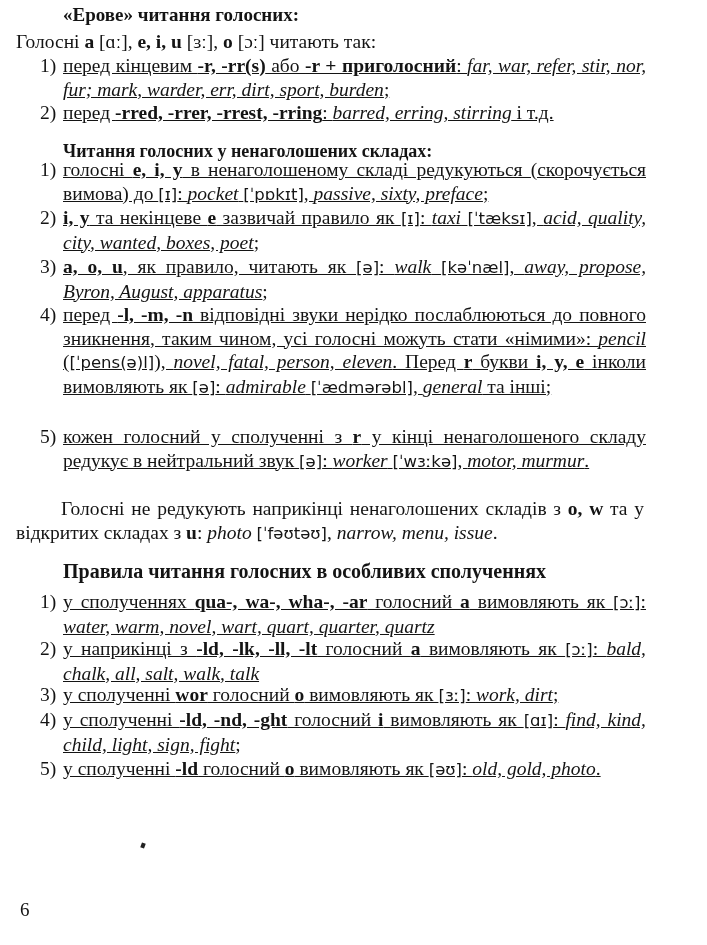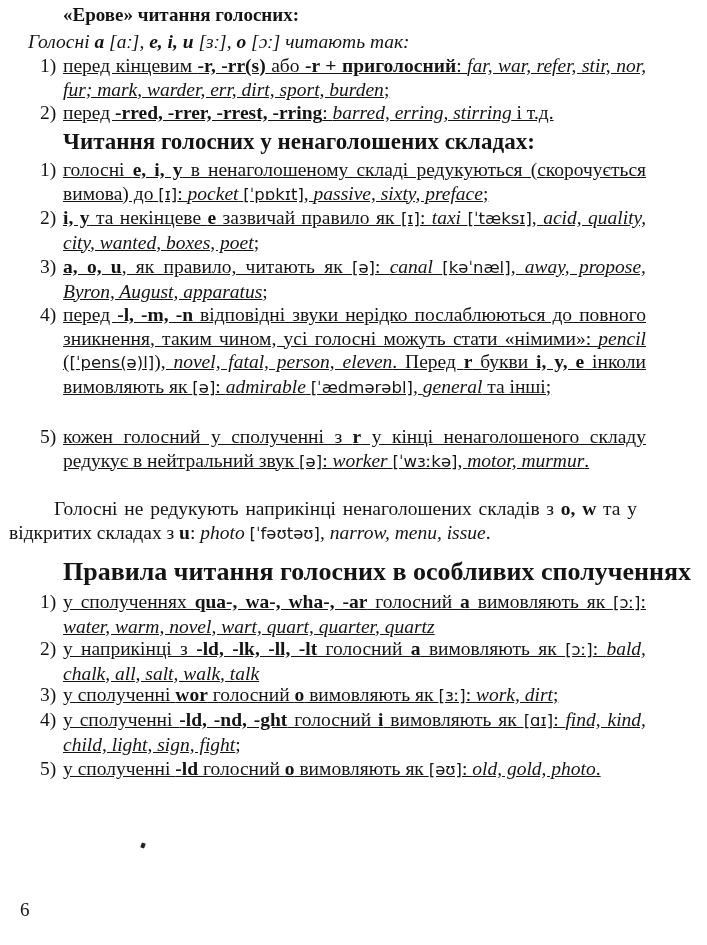--- a/index.html
+++ b/index.html
@@ -6,30 +6,30 @@
   body {
     width: 707px; height: 945px; position: relative; overflow: hidden;
     font-family: "Liberation Serif", "DejaVu Serif", serif;
     color: #141414;
     font-size: 19.5px;
     line-height: 23.5px;
   }
   .page { position: absolute; left: 0; top: 0; width: 707px; height: 945px; }
   .h { font-weight: bold; position: absolute; left: 63px; white-space: nowrap; }
   .h1 { top: 3px; font-size: 19px; }
-  .h2 { top: 130px; font-size: 23px; font-family: Liberation Serif, serif; }
-  .h3 { top: 560px; font-size: 26px; }
+  .h2 { top: 140px; font-size: 18px; font-family: Liberation Serif, serif; }
+  .h3 { top: 560px; font-size: 20px; }
   b { font-weight: bold; }
   i { font-style: italic; }
   .ipa { font-family: "DejaVu Sans", sans-serif; font-size: 16.5px; font-style: normal; }
   .item { position: absolute; left: 40px; width: 606px; }
   .num { position: absolute; left: 0; top: 0; }
   .body { margin-left: 23px; text-align: justify; text-align-last: left; text-decoration: underline; }
-  .intro { position: absolute; left: 28px; top: 30px; width: 640px; font-style: italic; }
-  .note { position: absolute; left: 9px; top: 497px; width: 628px; text-indent: 45px; text-align: justify; }
+  .intro { position: absolute; left: 16px; top: 30px; width: 640px; }
+  .note { position: absolute; left: 16px; top: 497px; width: 628px; text-indent: 45px; text-align: justify; }
   .pagenum { position: absolute; left: 20px; top: 898px; font-size: 19px; }
   .mark { position: absolute; left: 141px; top: 843px; width: 4px; height: 5px; background: #222; transform: rotate(20deg); }
 </style>
 </head>
 <body>
 
 <div class="page">
 
   <div class="h h1">«Ерове» читання голосних:</div>
 
@@ -49,21 +49,21 @@
   <div class="item" style="top:158px">
     <span class="num">1)</span>
     <div class="body"><span>голосні </span><b>e, i, y</b><span> в ненаголошеному складі редукуються (скорочується вимова) до </span><span class="ipa">[ɪ]</span><span>: </span><i>pocket</i><span> </span><span class="ipa">[ˈpɒkɪt]</span><span>, </span><i>passive, sixty, preface</i><span>;</span></div>
   </div>
   <div class="item" style="top:206px">
     <span class="num">2)</span>
     <div class="body"><b>i, y</b><span> та некінцеве </span><b>e</b><span> зазвичай правило як </span><span class="ipa">[ɪ]</span><span>: </span><i>taxi</i><span> </span><span class="ipa">[ˈtæksɪ]</span><span>, </span><i>acid, quality, city, wanted, boxes, poet</i><span>;</span></div>
   </div>
   <div class="item" style="top:255px">
     <span class="num">3)</span>
-    <div class="body"><b>a, o, u</b><span>, як правило, читають як </span><span class="ipa">[ə]</span><span>: </span><i>canal</i><span> </span><span class="ipa">[kəˈnæl]</span><span>, </span><i>away, propose, Byron, August, apparatus</i><span>;</span></div>
+    <div class="body"><b>a, o, u</b><span>, як правило, читають як </span><span class="ipa">[ə]</span><span>: </span><i>walk</i><span> </span><span class="ipa">[kəˈnæl]</span><span>, </span><i>away, propose, Byron, August, apparatus</i><span>;</span></div>
   </div>
   <div class="item" style="top:303px">
     <span class="num">4)</span>
     <div class="body"><span>перед </span><b>-l, -m, -n</b><span> відповідні звуки нерідко послаблюються до повного зникнення, таким чином, усі голосні можуть стати «німими»: </span><i>pencil</i><span> (</span><span class="ipa">[ˈpens(ə)l]</span><span>), </span><i>novel, fatal, person, eleven</i><span>. Перед </span><b>r</b><span> букви </span><b>i, y, e</b><span> інколи вимовляють як </span><span class="ipa">[ə]</span><span>: </span><i>admirable</i><span> </span><span class="ipa">[ˈædmərəbl]</span><span>, </span><i>general</i><span> та інші;</span></div>
   </div>
   <div class="item" style="top:425px">
     <span class="num">5)</span>
     <div class="body"><span>кожен голосний у сполученні з </span><b>r</b><span> у кінці ненаголошеного складу редукує в нейтральний звук </span><span class="ipa">[ə]</span><span>: </span><i>worker</i><span> </span><span class="ipa">[ˈwɜːkə]</span><span>, </span><i>motor, murmur</i><span>.</span></div>
   </div>
 

